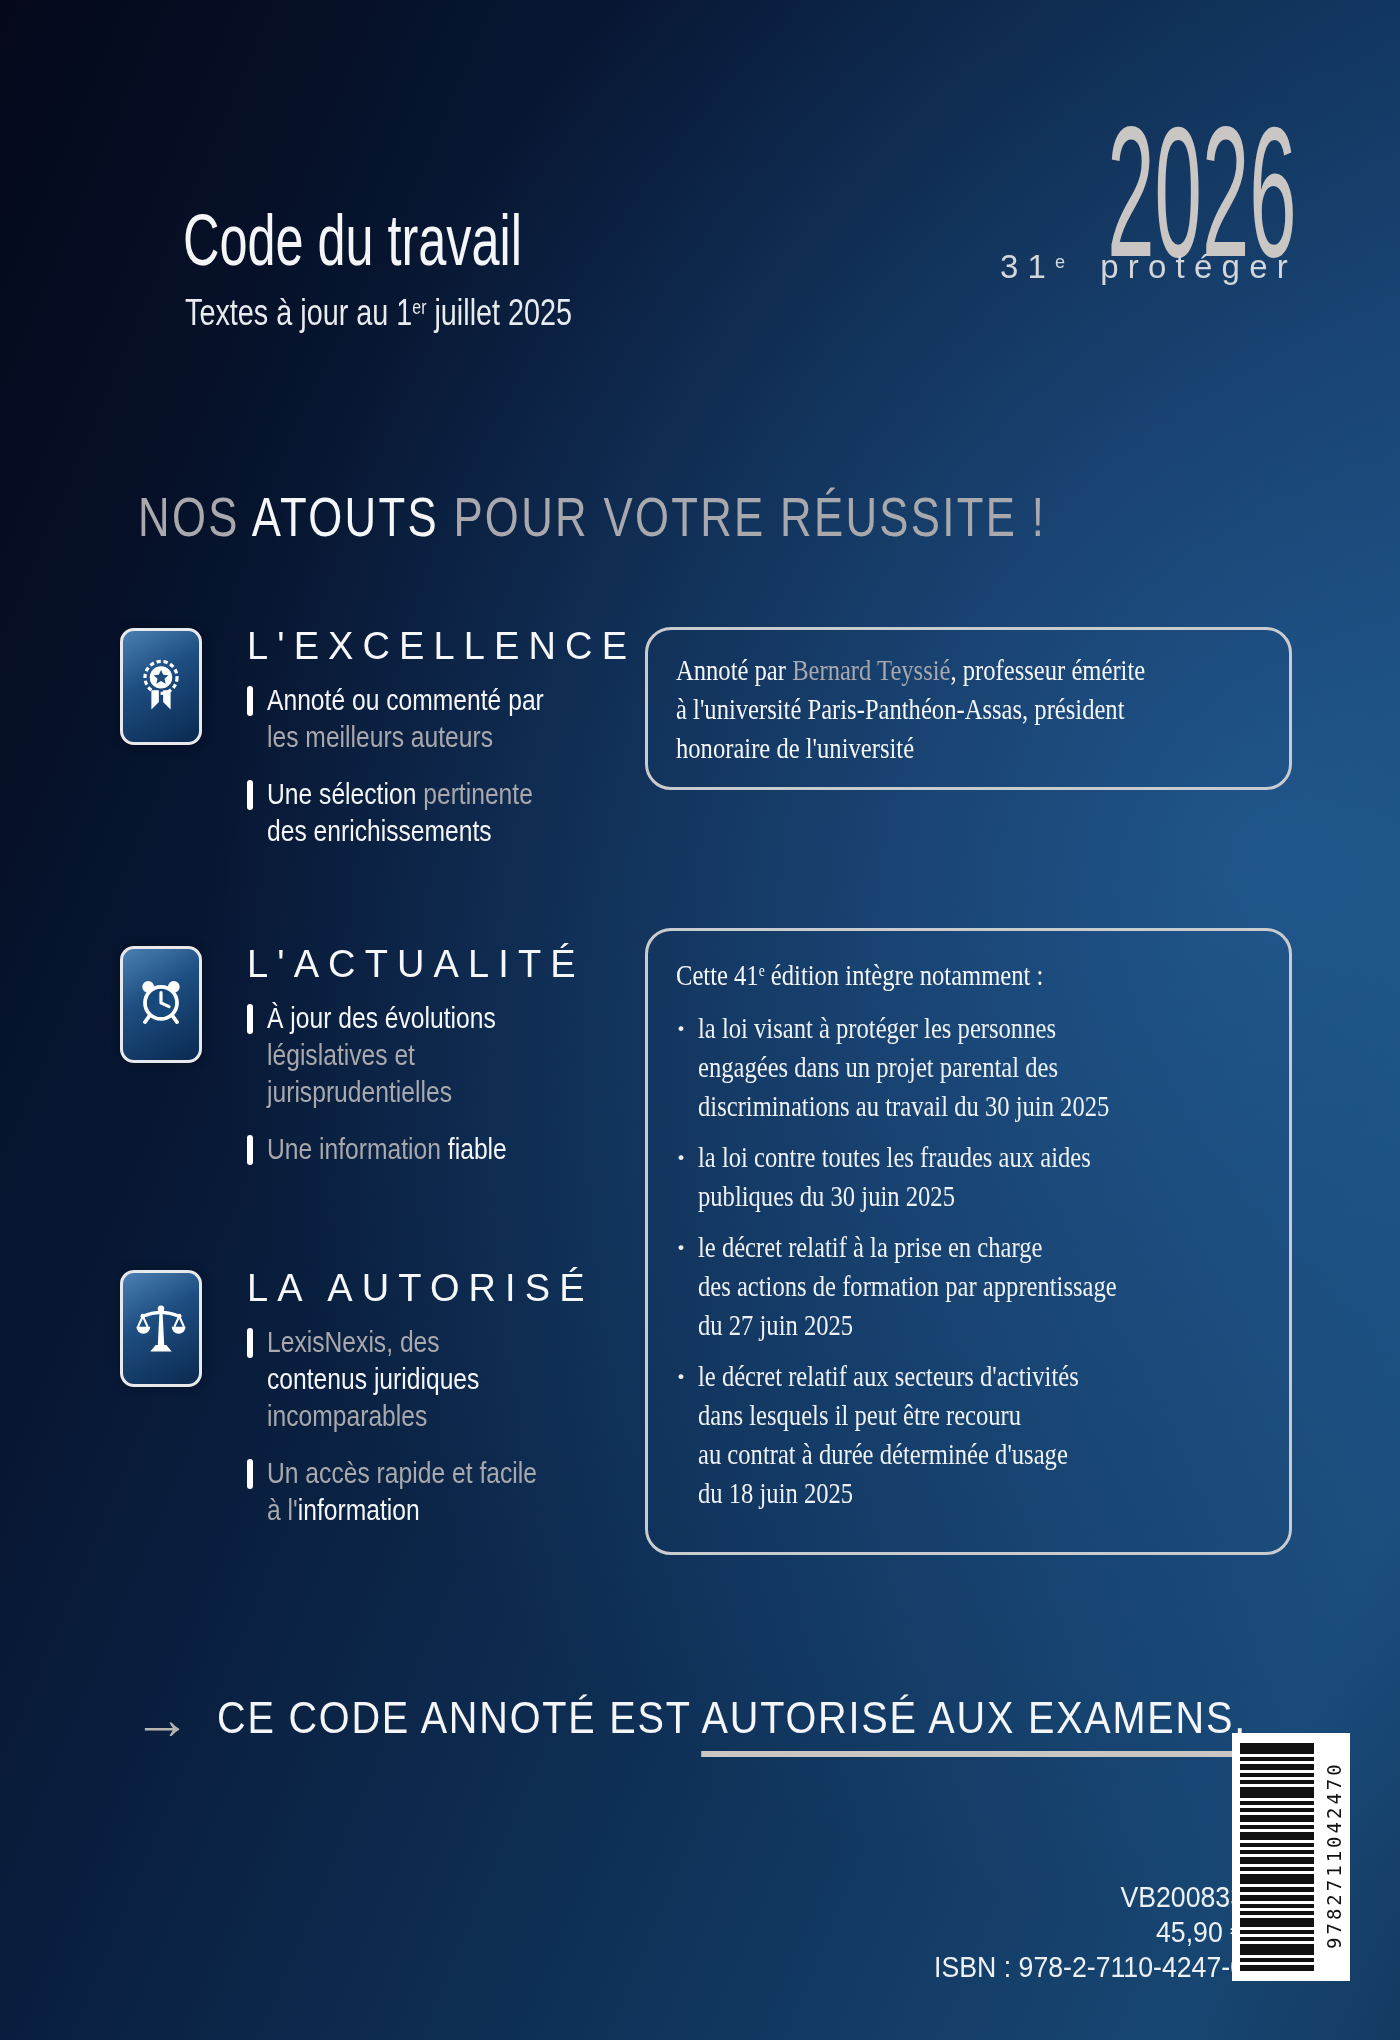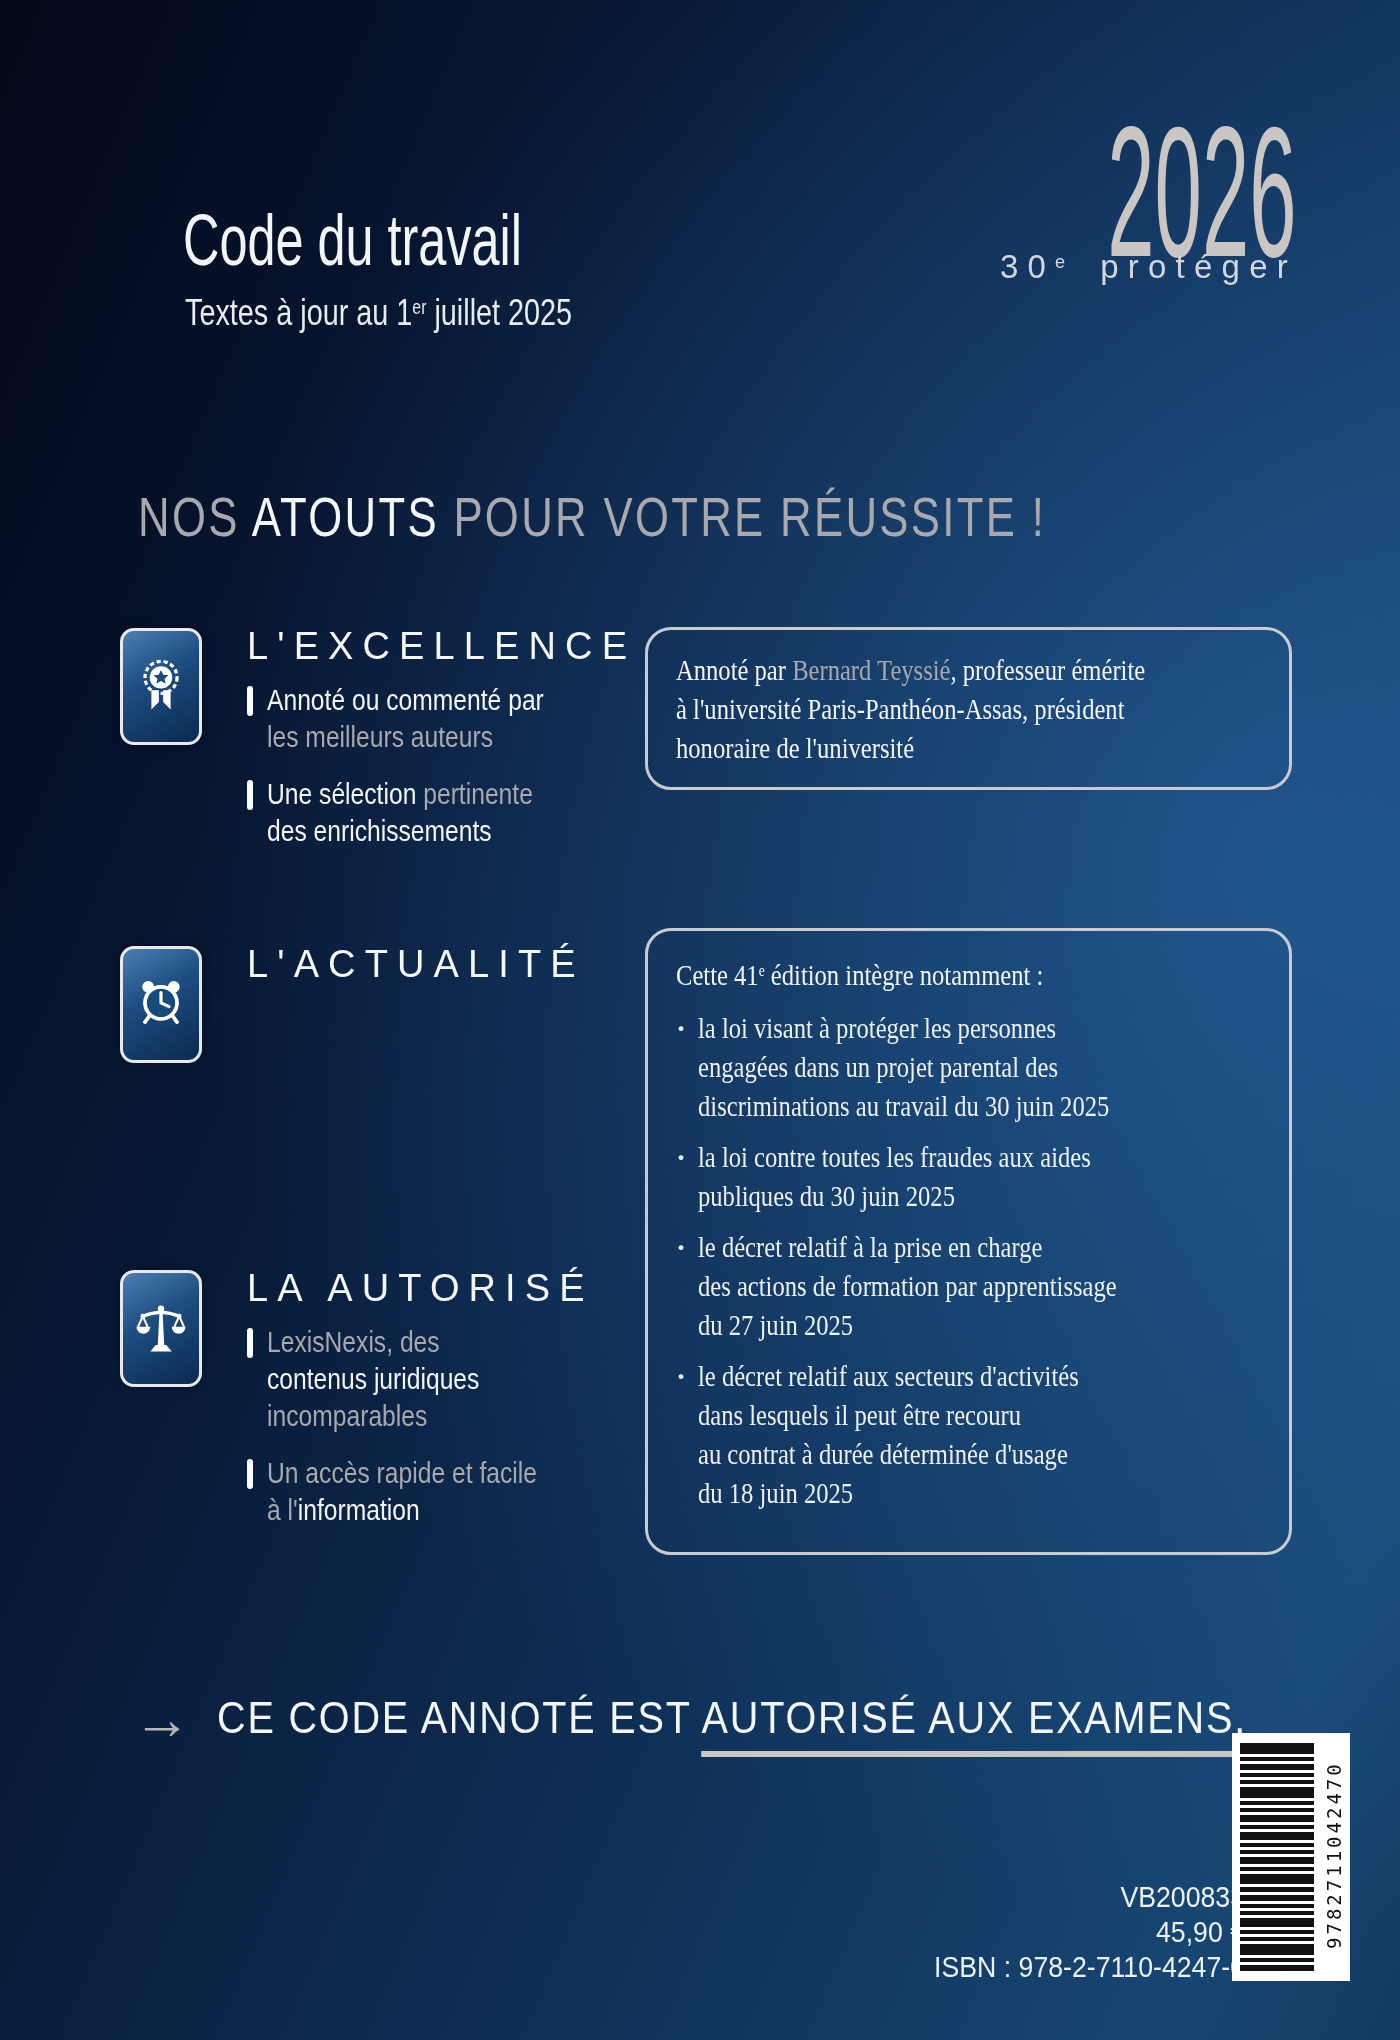--- a/index.html
+++ b/index.html
@@ -78,21 +78,21 @@
     color:#111;display:flex;align-items:center;justify-content:center;}
 </style>
 </head>
 <body>
 
 <div class="page">
 
   <h1 class="abs book-title">Code du travail</h1>
   <div class="abs book-subtitle"><span>Textes à jour au 1</span><sup>er</sup><span> juillet 2025</span></div>
   <div class="abs year">2026</div>
-  <div class="abs edition"><span>30</span><sup>e</sup><span> protéger</span></div>
+  <div class="abs edition"><span>31</span><sup>e</sup><span> protéger</span></div>
 
   <div class="abs headline"><span class="tone-gray">NOS </span><span class="tone-white">ATOUTS</span><span class="tone-gray"> POUR VOTRE RÉUSSITE !</span></div>
 
   <div class="section sec-exc">
     <div class="tile">
       <svg width="52" height="62" viewBox="0 0 48 58">
         <circle cx="24" cy="20" r="15" fill="none" stroke="#fff" stroke-width="3" stroke-dasharray="4 2.6"></circle>
         <circle cx="24" cy="20" r="10.5" fill="#fff"></circle>
         <path d="M24 13.2 l2.1 4.3 4.8 .5 -3.6 3.2 1.1 4.7 -4.4 -2.6 -4.4 2.6 1.1 -4.7 -3.6 -3.2 4.8 -.5 z" fill="#1c4a7c"></path>
         <path d="M15 32 L15 50 L22 43 L22 32 Z" fill="#fff"></path>
@@ -119,20 +119,30 @@
       <svg width="52" height="62" viewBox="0 0 48 58">
         <circle cx="12" cy="12" r="5.5" fill="#fff"></circle>
         <circle cx="36" cy="12" r="5.5" fill="#fff"></circle>
         <circle cx="24" cy="27" r="15" fill="#174a7c" stroke="#fff" stroke-width="3.5"></circle>
         <path d="M24 27 L24 17.5 M24 27 L31.5 30.5" stroke="#fff" stroke-width="3" stroke-linecap="round" fill="none"></path>
         <path d="M13 39.5 L9 45 M35 39.5 L39 45" stroke="#fff" stroke-width="3.5" stroke-linecap="round" fill="none"></path>
       </svg>
     </div>
     <div class="sec-content">
       <div class="sec-title">L'ACTUALITÉ</div>
+      <div class="bullets">
+        <div class="bullet">
+          <span class="bar"></span>
+          <span class="bullet-text"><span class="tone-white">À jour des évolutions</span><br><span class="tone-gray">législatives et</span><br><span class="tone-gray">jurisprudentielles</span></span>
+        </div>
+        <div class="bullet">
+          <span class="bar"></span>
+          <span class="bullet-text"><span class="tone-gray">Une information </span><span class="tone-white">fiable</span></span>
+        </div>
+      </div>
     </div>
   </div>
 
   <div class="section sec-ref">
     <div class="tile">
       <svg width="52" height="62" viewBox="0 0 48 58">
         <circle cx="24" cy="10" r="3" fill="#fff"></circle>
         <path d="M7 17 Q24 10 41 17" stroke="#fff" stroke-width="3" fill="none" stroke-linecap="round"></path>
         <circle cx="7" cy="17" r="2.2" fill="#fff"></circle>
         <circle cx="41" cy="17" r="2.2" fill="#fff"></circle>

